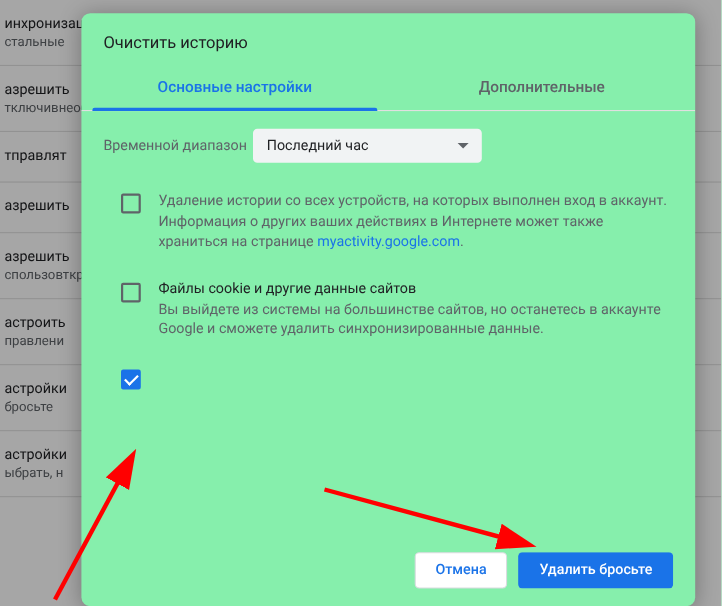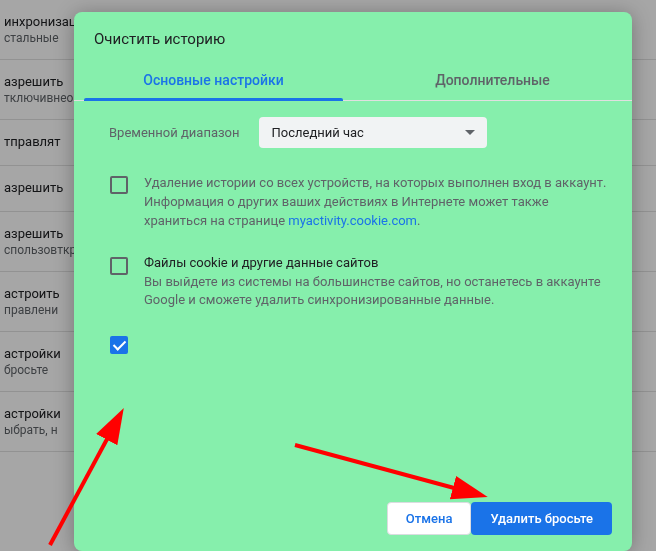--- a/index.html
+++ b/index.html
@@ -70,33 +70,32 @@
     position: absolute;
     bottom: -1px;
     left: 10px; right: 10px;
     height: 3px;
     background: #1a73e8;
     border-radius: 2px 2px 0 0;
   }
   .range-row {
     display: flex;
     align-items: center;
-    gap: 20px;
+    gap: 6px;
     padding: 16px 8px 10px 20px;
-    margin-left: 15px;
   }
   .range-label { color: #5f6368; font-size: 13px; }
   .select {
     display: flex;
     align-items: center;
     justify-content: space-between;
     background: #f1f3f4;
     border-radius: 4px;
     padding: 8px 12px;
-    width: 228px;
+    width: 208px;
     cursor: pointer;
     color: #202124;
     font-size: 13px;
   }
   .caret {
     width: 0; height: 0;
     border-left: 5px solid transparent;
     border-right: 5px solid transparent;
     border-top: 5px solid #5f6368;
   }
@@ -132,20 +131,21 @@
   }
   .opt-body { flex: 1; }
   .opt-title { color: #202124; font-size: 13px; margin-bottom: 3px; }
   .opt-desc { color: #5f6368; font-size: 13px; line-height: 1.45; }
   .opt-desc a { color: #1a73e8; text-decoration: none; cursor: pointer; }
   .actions {
     margin-top: auto;
     padding: 12px 20px 16px;
     display: flex;
     justify-content: flex-end;
+    gap: 10px;
   }
   .btn {
     font-size: 13px;
     padding: 8px 18px;
     border-radius: 4px;
     cursor: pointer;
     border: 1px solid transparent;
     font-weight: 500;
   }
   .btn-text {
@@ -211,21 +211,21 @@
       <span>Последний час</span>
       <span class="caret"></span>
     </div>
   </div>
 
   <div class="options">
 
     <div class="opt">
       <div class="cb"></div>
       <div class="opt-body">
-        <div class="opt-desc"><span>Удаление истории со всех устройств, на которых выполнен вход в аккаунт. Информация о других ваших действиях в Интернете может также храниться на странице </span><a>myactivity.cookie.com</a><span>.</span></div>
+        <div class="opt-desc"><span>Удаление истории со всех устройств, на которых выполнен вход в аккаунт. Информация о других ваших действиях в Интернете может также храниться на странице </span><a>myactivity.google.com</a><span>.</span></div>
       </div>
     </div>
 
     <div class="opt">
       <div class="cb"></div>
       <div class="opt-body">
         <div class="opt-title">Файлы cookie и другие данные сайтов</div>
         <div class="opt-desc">Вы выйдете из системы на большинстве сайтов, но останетесь в аккаунте Google и сможете удалить синхронизированные данные.</div>
       </div>
     </div>

